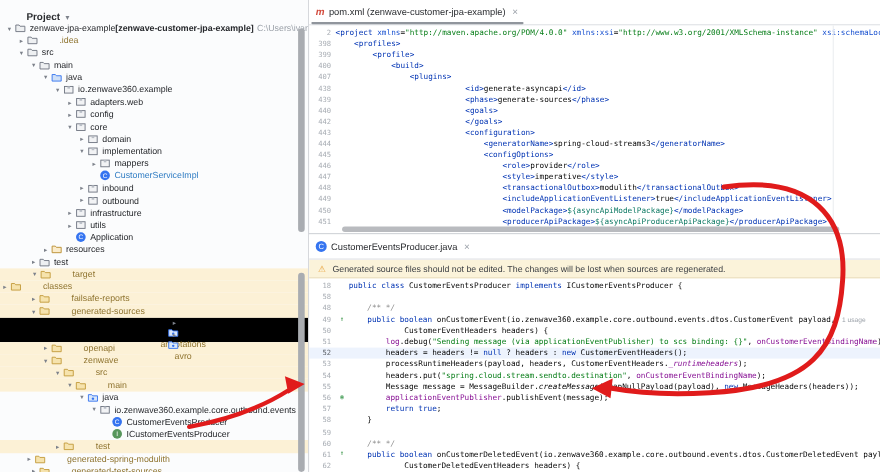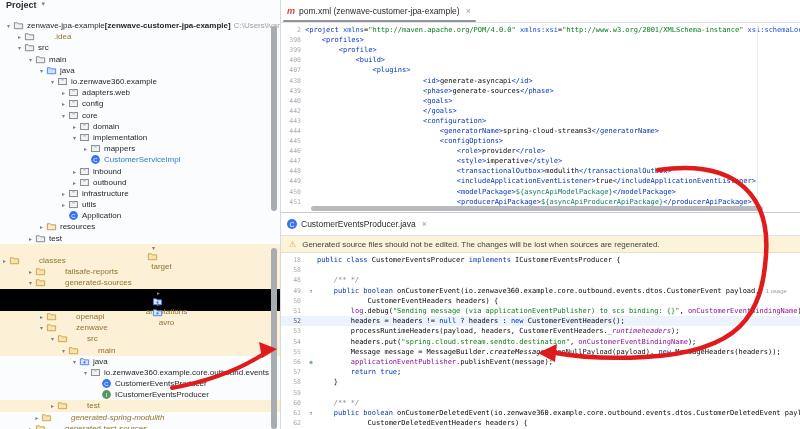--- a/index.html
+++ b/index.html
@@ -1,21 +1,21 @@
 <!DOCTYPE html>
 <html><head>
 <meta charset="utf-8">
 <style>
   html,body{margin:0;padding:0;}
   body{width:800px;height:429px;overflow:hidden;background:#fff;
        font-family:"Liberation Sans",sans-serif;position:relative;}
   
   #project-panel{position:absolute;left:0;top:0;width:280px;height:429px;
     background:#fbfcfd;overflow:hidden;}
-  #panel-header{height:20px;display:flex;align-items:flex-start;padding-left:6px;
+  #panel-header{height:20px;display:flex;align-items:flex-end;padding-left:24px;
     color:#2a2c30;font-size:9px;font-weight:bold;}
   #panel-header .chev{font-weight:normal;color:#7d828b;margin-left:5px;font-size:7px;}
   .row{height:11.2px;display:flex;align-items:center;white-space:nowrap;font-size:8px;color:#26282c;}
   .row .chev{width:9px;flex:none;color:#7d828b;font-size:6px;text-align:center;}
   .row .ico{width:11px;height:11px;flex:none;margin-right:3px;display:inline-flex;align-items:center;justify-content:center;}
   .row .lbl{}
   .row b{font-weight:bold;}
   .row .path{color:#9aa0a8;margin-left:3px;}
   .bg-y{background:#fcf1d6;}
   .bg-b{background:#000000;flex-direction:column;}
@@ -255,21 +255,21 @@
       </div>
       <div class="row" style="padding-left: 26px;">
         <span class="chev">▸</span>
         <span class="ico">
           <svg width="11" height="11" viewBox="0 0 12 12">
             <path d="M1.5 3h3.2l1 1.2h4.8v5.3h-9z" fill="#eef0f2" stroke="#6e7480" stroke-width="0.9"></path>
           </svg>
         </span>
         <span class="lbl">test</span>
       </div>
-      <div class="row bg-y" style="padding-left: 27px; flex-direction: column;">
+      <div class="row bg-y" style="padding-left: 27px;">
         <span class="chev">▾</span>
         <span class="ico">
           <svg width="11" height="11" viewBox="0 0 12 12">
             <path d="M1.5 3h3.2l1 1.2h4.8v5.3h-9z" fill="#f6e3ad" stroke="#c29b3a" stroke-width="0.9"></path>
           </svg>
         </span>
         <span class="lbl c-olive">target</span>
       </div>
       <div class="row bg-y" style="">
         <span class="chev">▸</span>
@@ -396,21 +396,21 @@
       </div>
       <div class="row bg-y" style="padding-left: 48px;">
         <span class="chev">▸</span>
         <span class="ico">
           <svg width="11" height="11" viewBox="0 0 12 12">
             <path d="M1.5 3h3.2l1 1.2h4.8v5.3h-9z" fill="#f6e3ad" stroke="#c29b3a" stroke-width="0.9"></path>
           </svg>
         </span>
         <span class="lbl c-olive">test</span>
       </div>
-      <div class="row" style="padding-left: 32px; font-style: italic;">
+      <div class="row" style="padding-left: 22px;">
         <span class="chev">▸</span>
         <span class="ico">
           <svg width="11" height="11" viewBox="0 0 12 12">
             <path d="M1.5 3h3.2l1 1.2h4.8v5.3h-9z" fill="#f6e3ad" stroke="#c29b3a" stroke-width="0.9"></path>
           </svg>
         </span>
         <span class="lbl c-olive">generated-spring-modulith</span>
       </div>
       <div class="row" style="padding-left: 26px;">
         <span class="chev">▸</span>

